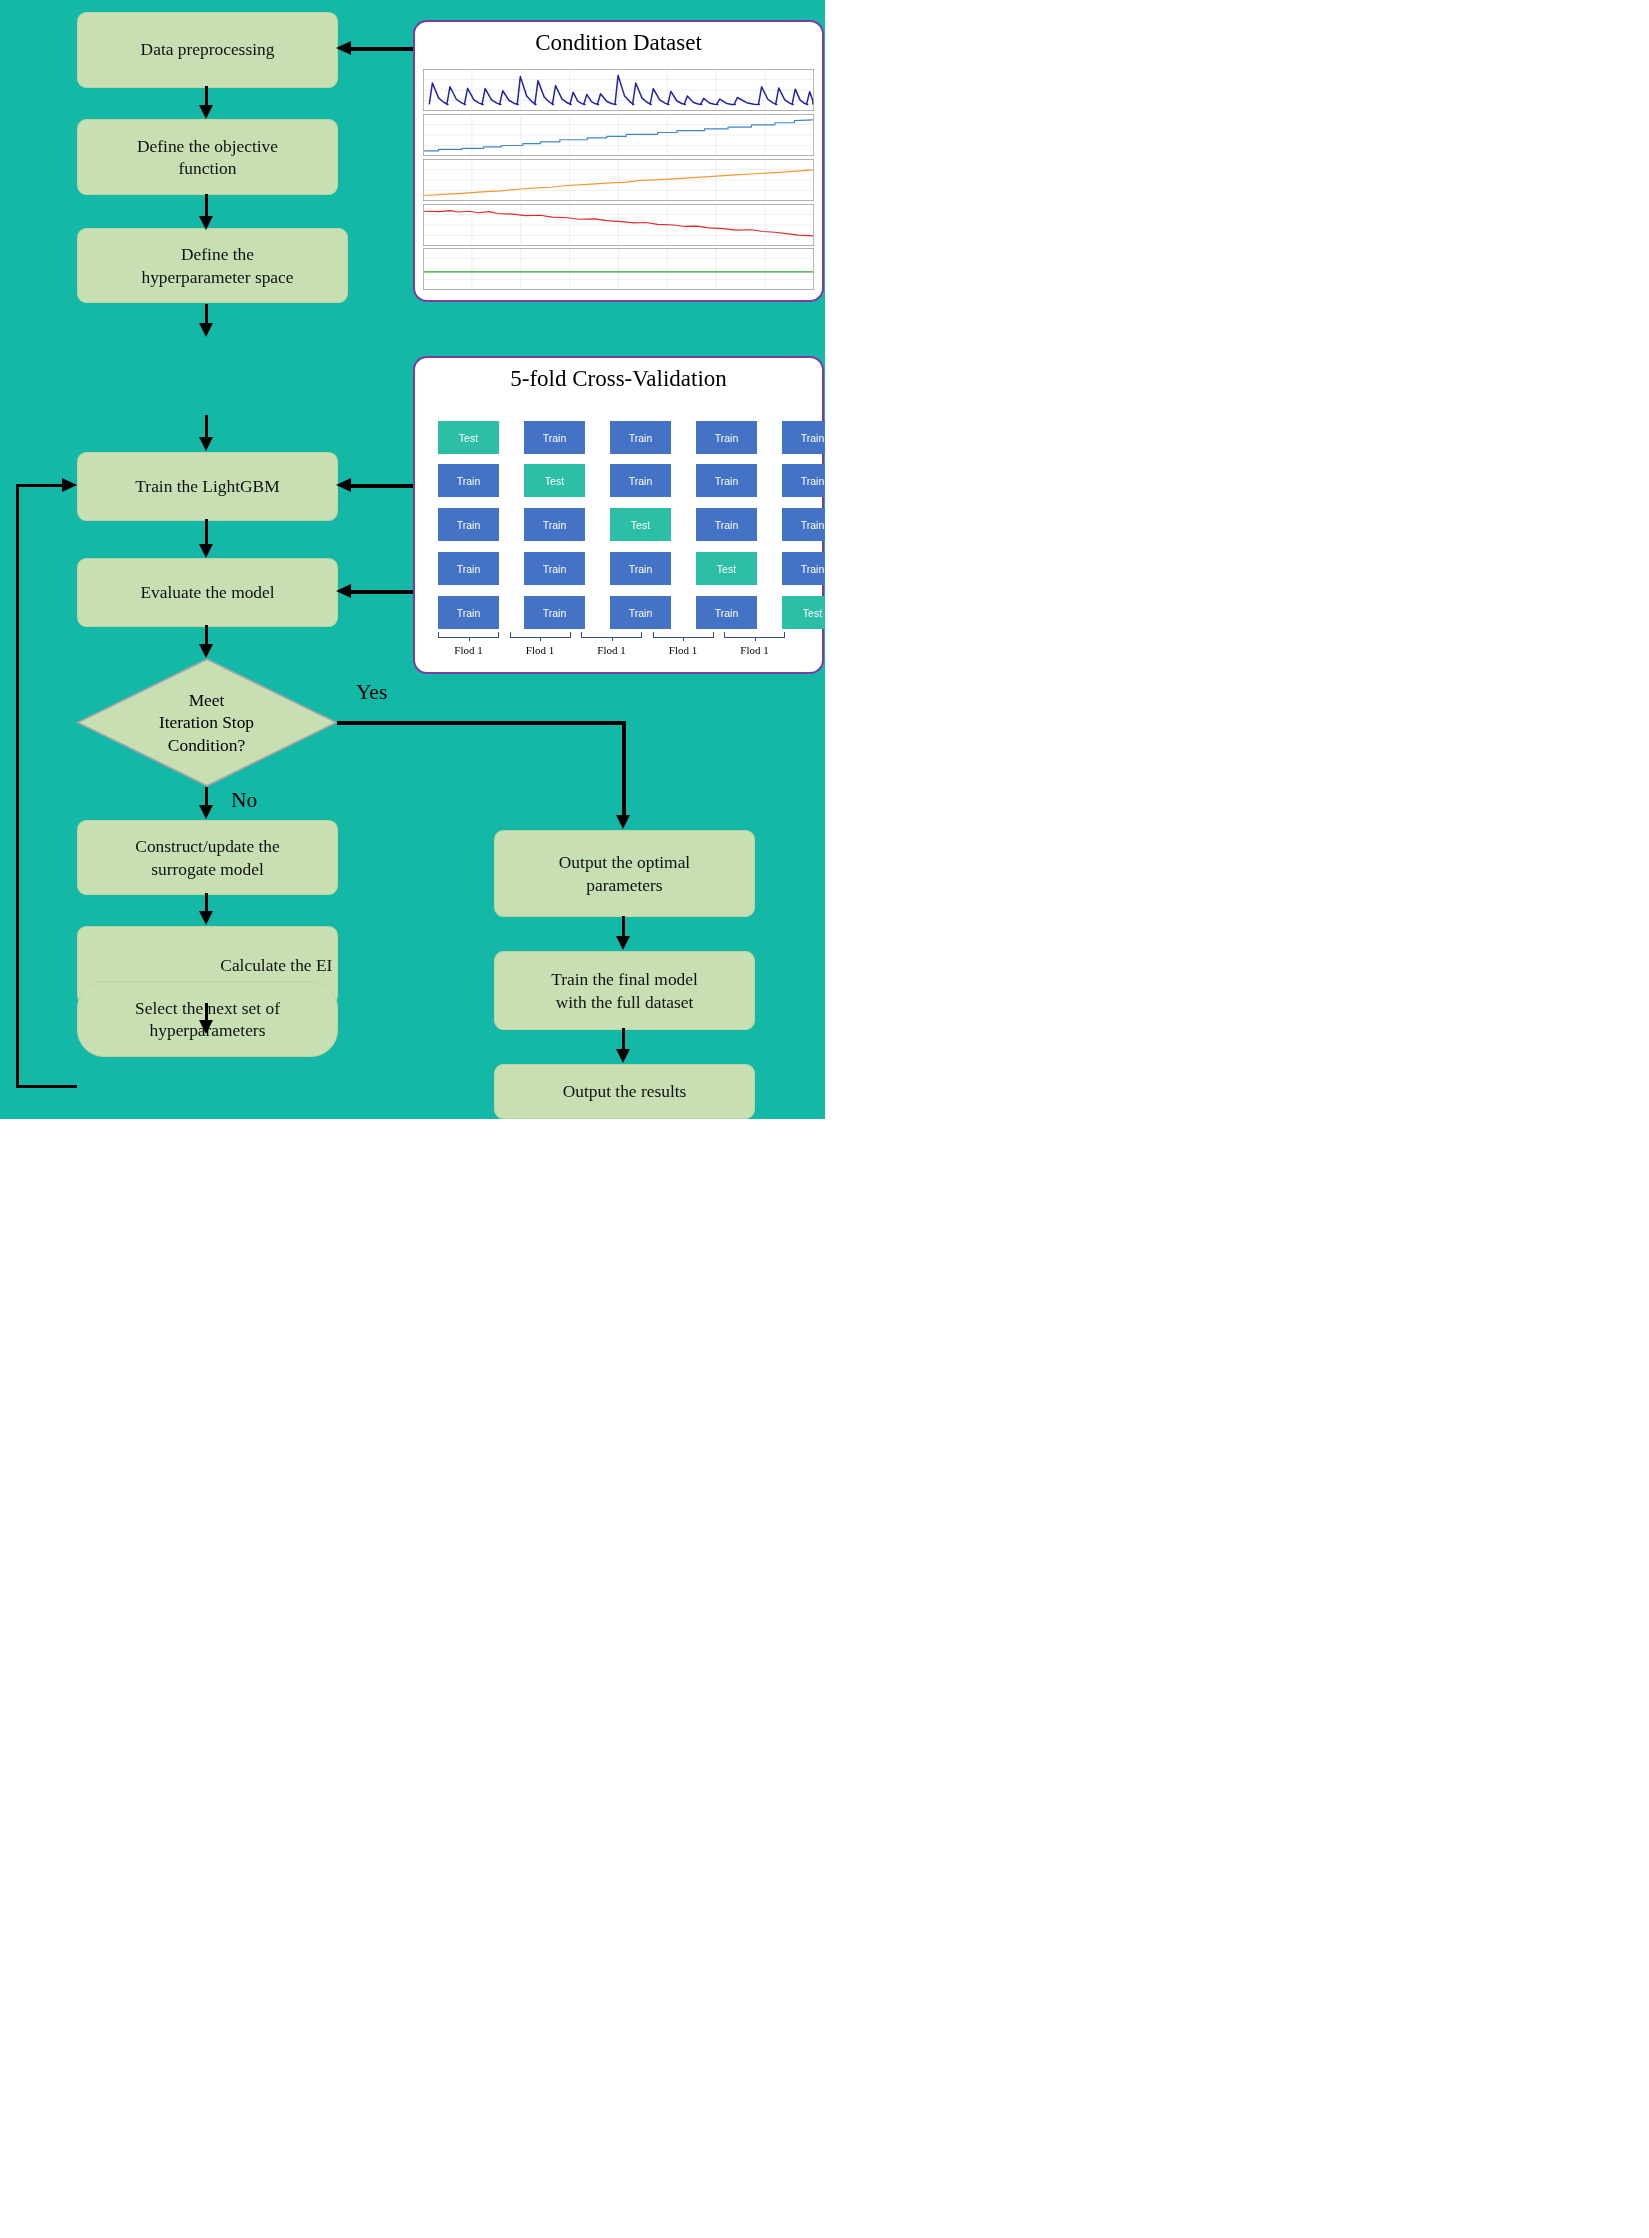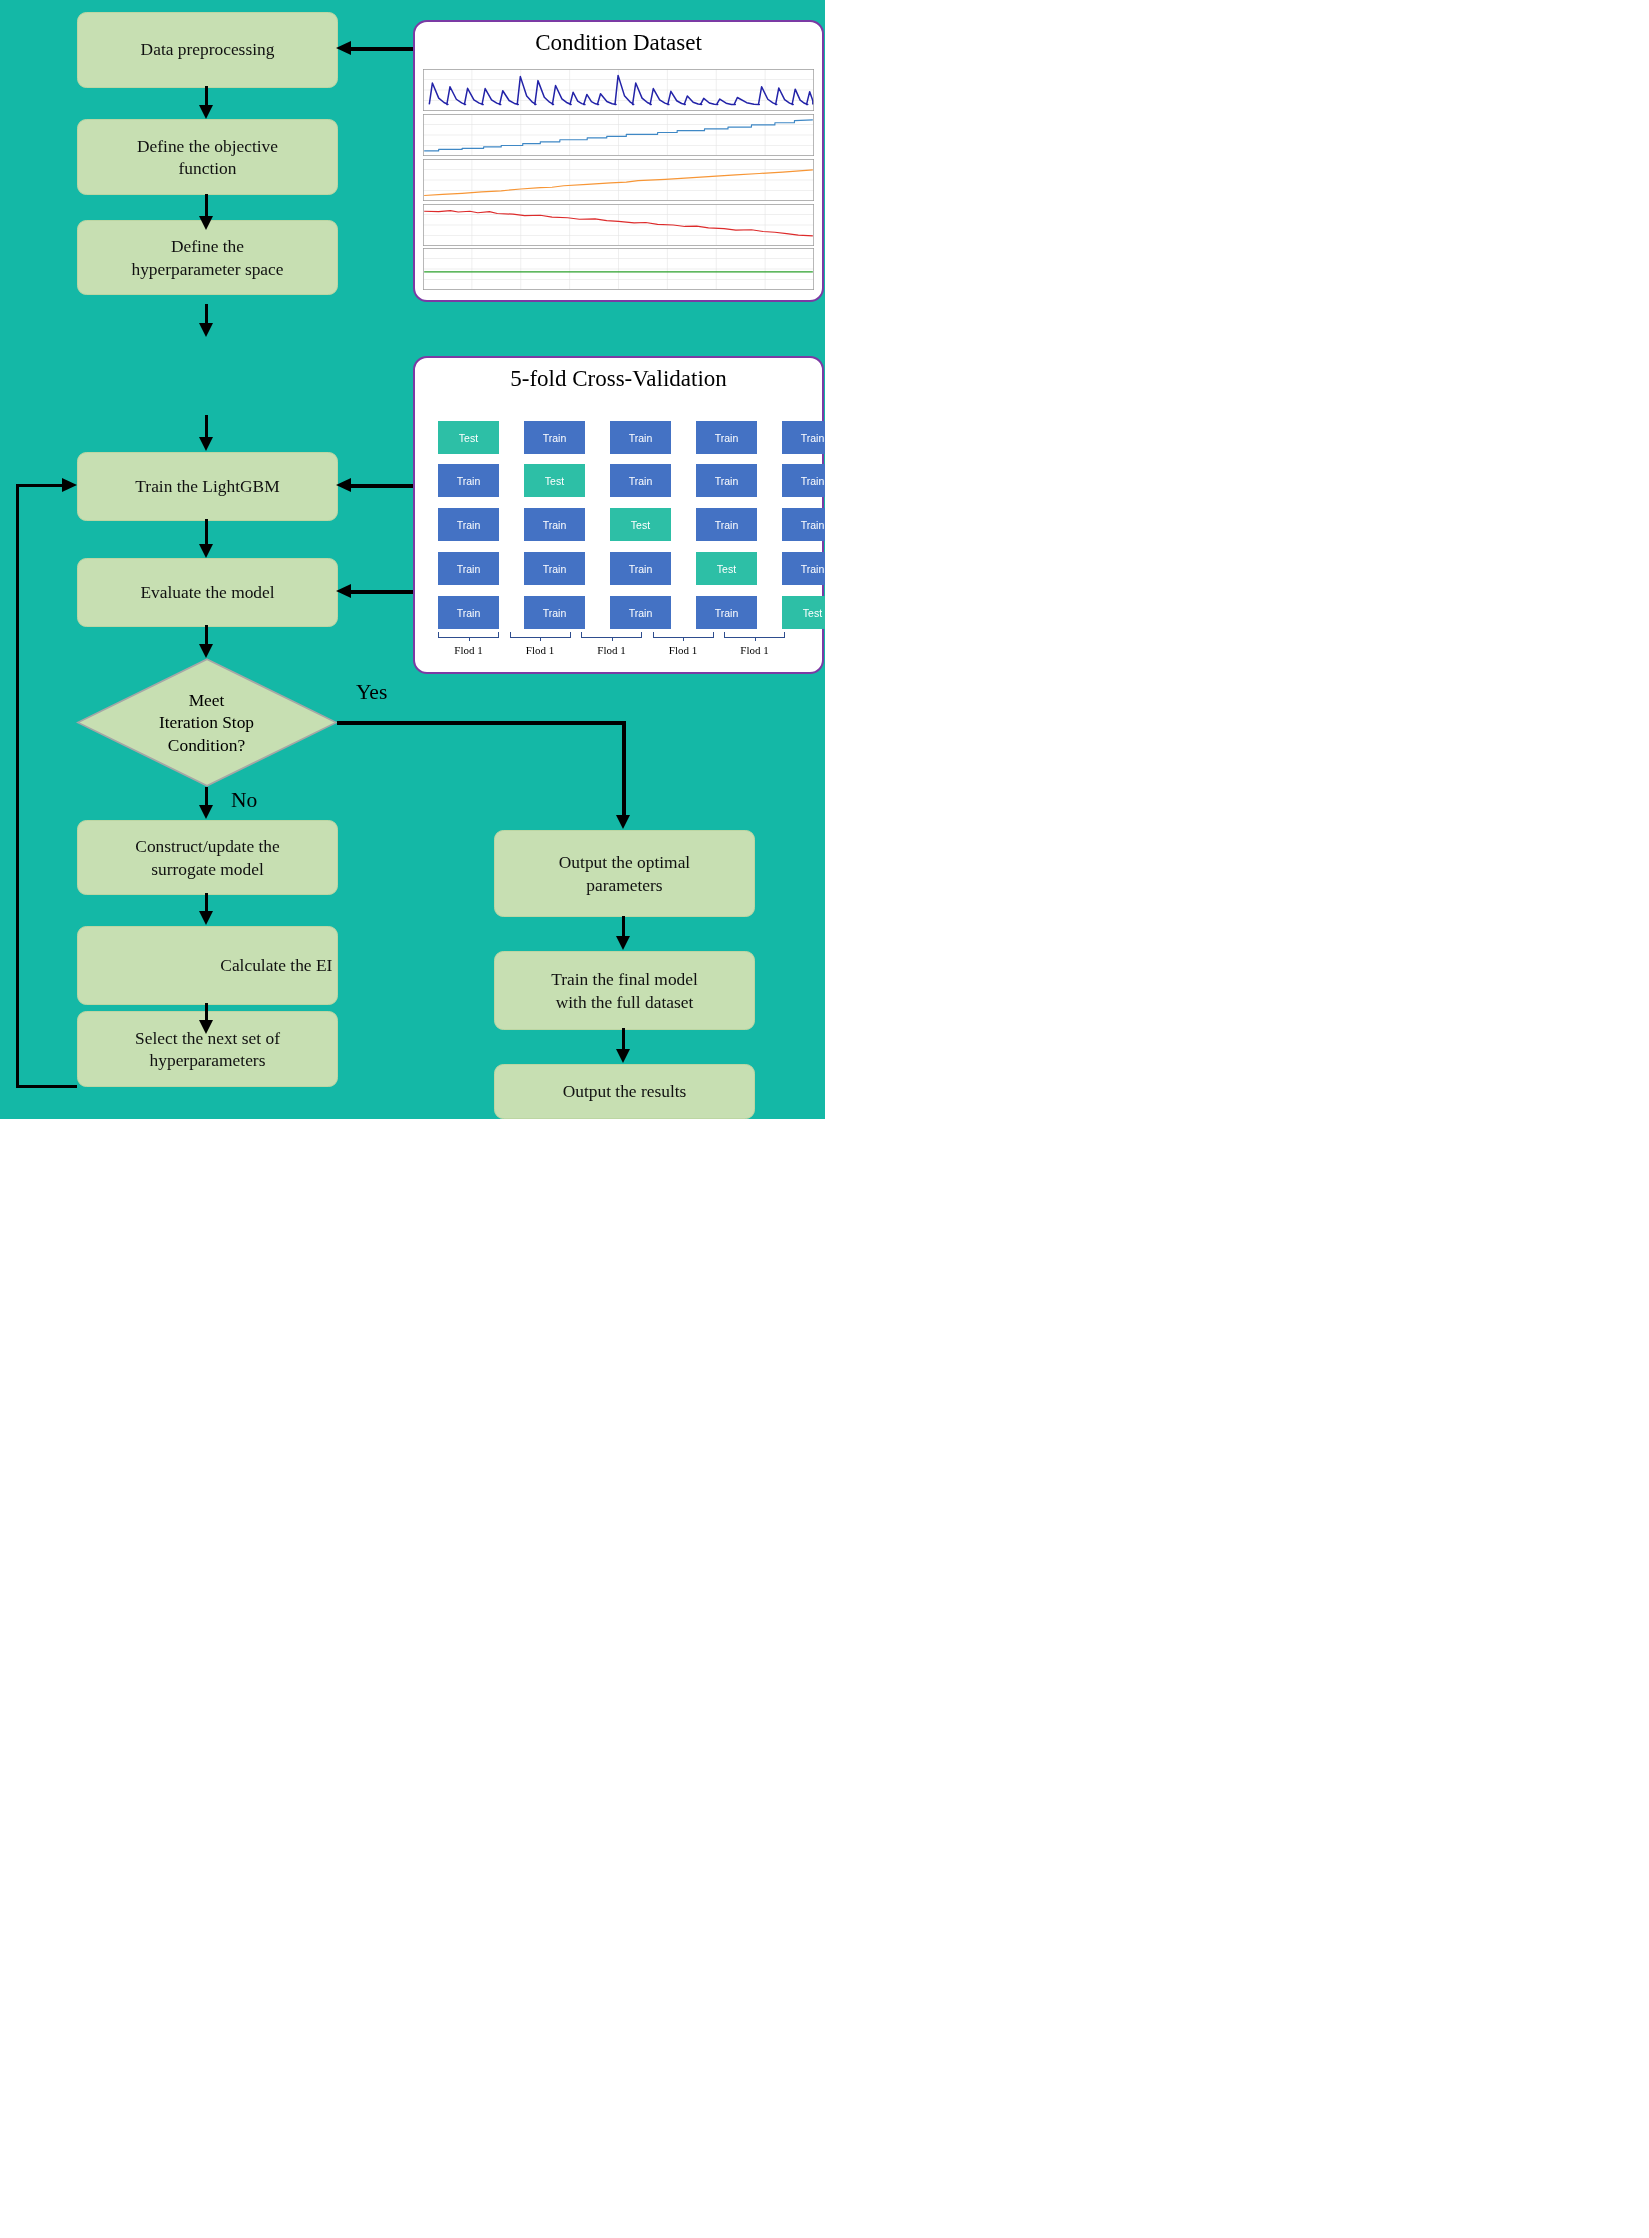--- a/index.html
+++ b/index.html
@@ -5,27 +5,27 @@
   html,body{margin:0;padding:0;background:#fff;}
   #canvas{position:relative;width:825px;height:1119px;background:#14b8a6;overflow:hidden;
           font-family:"Liberation Serif","DejaVu Serif",serif;text-decoration:underline;}
   
   .fbox{position:absolute;background:#c7dfb2;border:1.2px solid #bcd6a3;border-radius:9.3px;
         display:flex;align-items:center;justify-content:center;text-align:center;
         color:#111;font-size:17.4px;line-height:1.28;}
   .fbox .txt{white-space:pre-line;padding:0 4.7px;}
   .b1{left:77px;top:11.6px;width:259px;height:74px;}
   .b2{left:77px;top:119px;width:259px;height:74px;}
-  .b3{left:77px;top:220px;width:259px;height:73px;}
+  .b3{left:77px;top:228px;width:259px;height:73px;padding-left:10px;}
   .b4{left:77px;top:337px;width:259px;height:77px;}
   .b5{left:77px;top:452px;width:259px;height:67px;}
   .b6{left:77px;top:558px;width:259px;height:67px;}
   .b7{left:77px;top:820px;width:259px;height:73px;}
   .b8{left:77px;top:926px;width:259px;height:77px;justify-content:flex-end;}
-  .b9{left:77px;top:1011px;width:259px;height:74px;}
+  .b9{left:77px;top:981px;width:259px;height:74px;border-radius:27px;}
   .r1{left:494px;top:830px;width:259px;height:85px;}
   .r2{left:494px;top:951px;width:259px;height:77px;}
   .r3{left:494px;top:1064px;width:259px;height:53px;}
   
   #diamond{position:absolute;left:76px;top:658px;width:262px;height:129px;}
   #diamond-label{position:absolute;left:131px;top:658px;width:151px;height:129px;
         display:flex;align-items:center;justify-content:center;text-align:center;
         font-size:17.4px;line-height:1.3;white-space:pre-line;}
   .edge-label{position:absolute;font-size:21.5px;color:#000;}
   #yes-label{left:356px;top:680px;}

